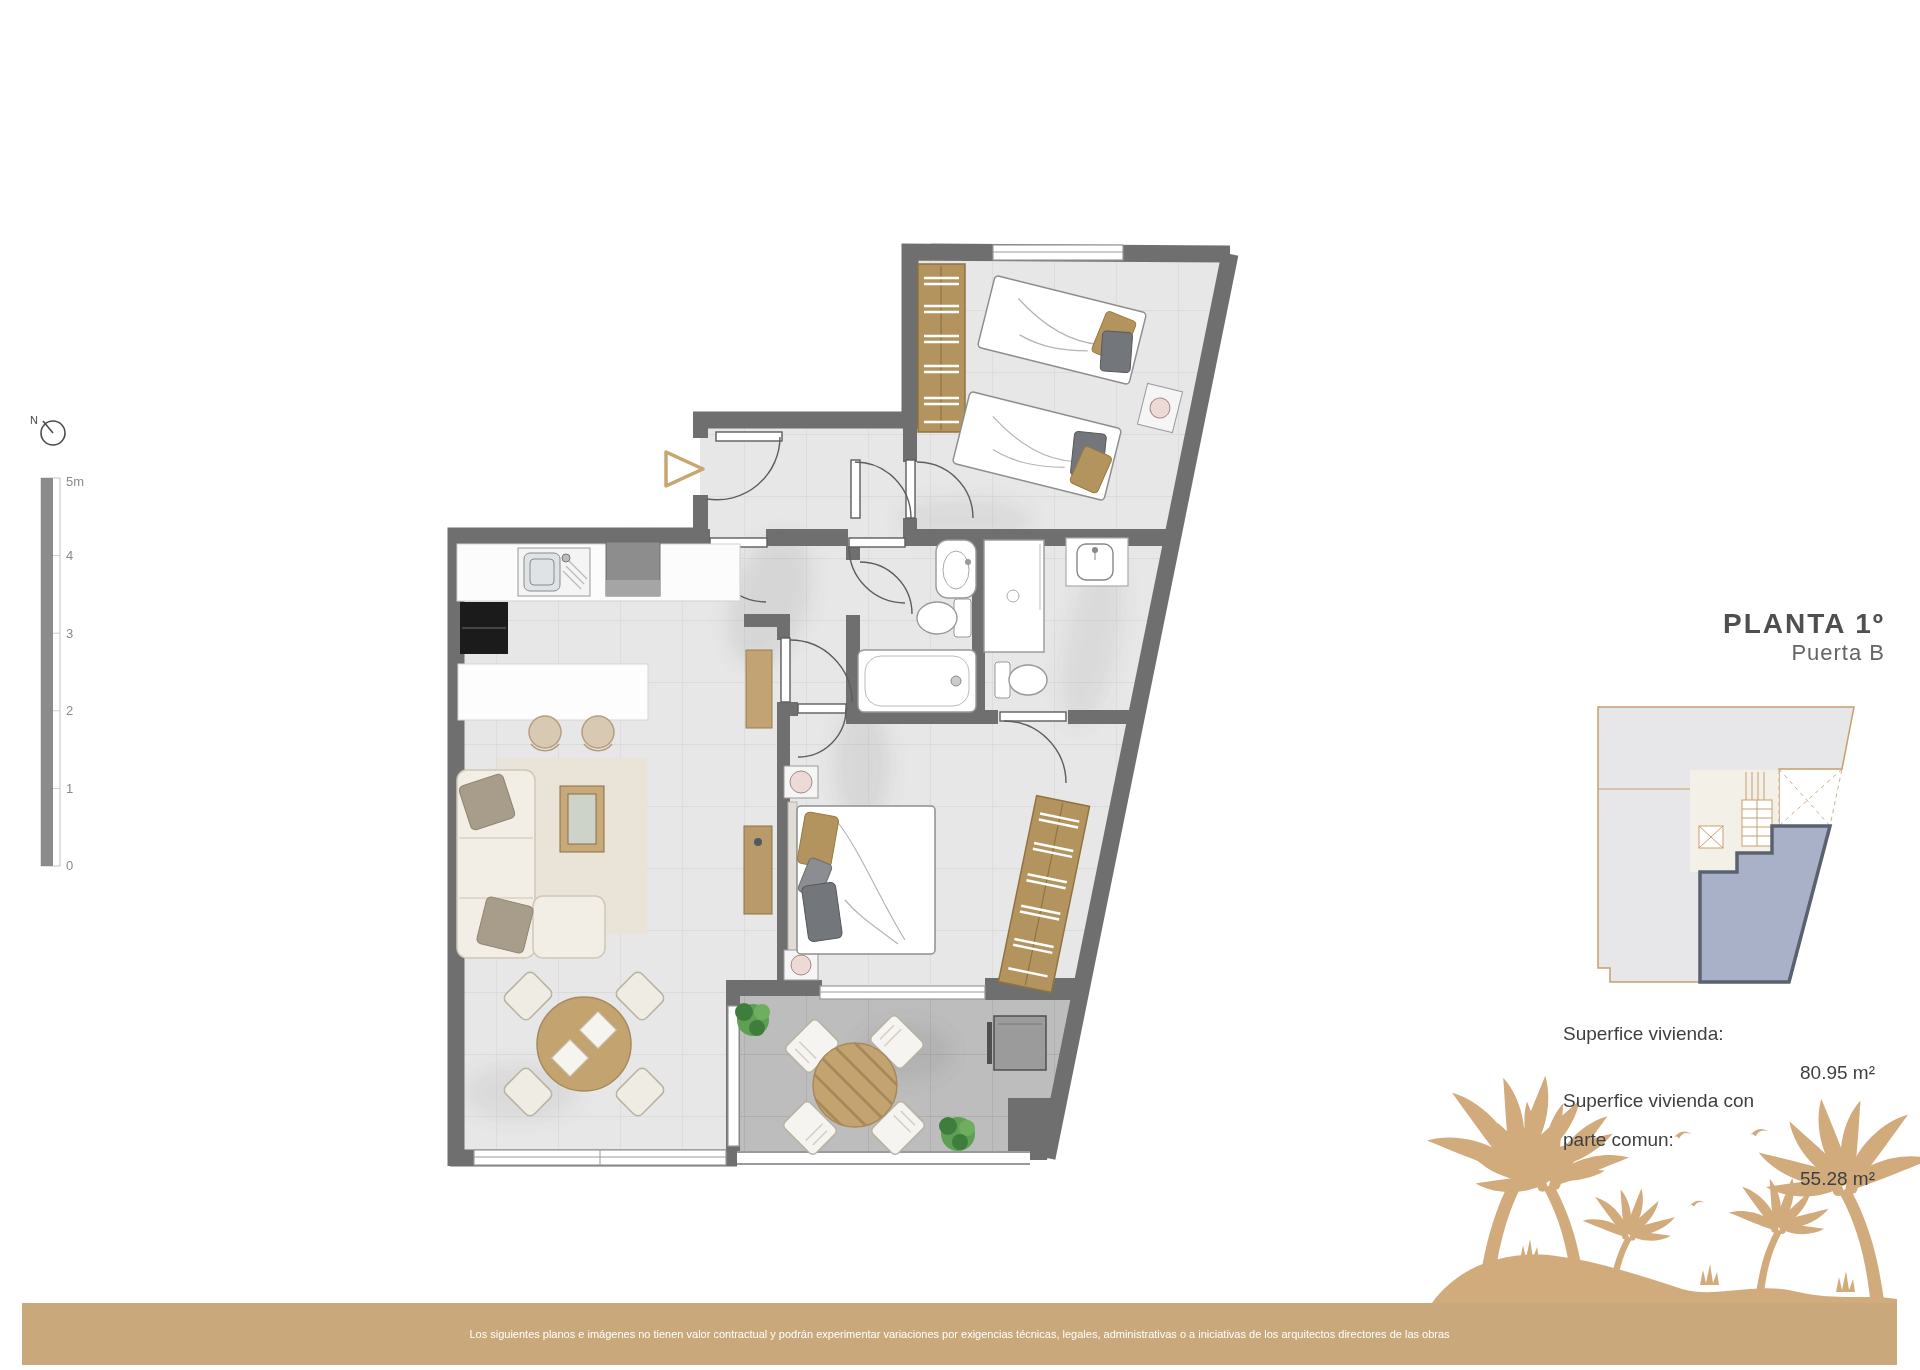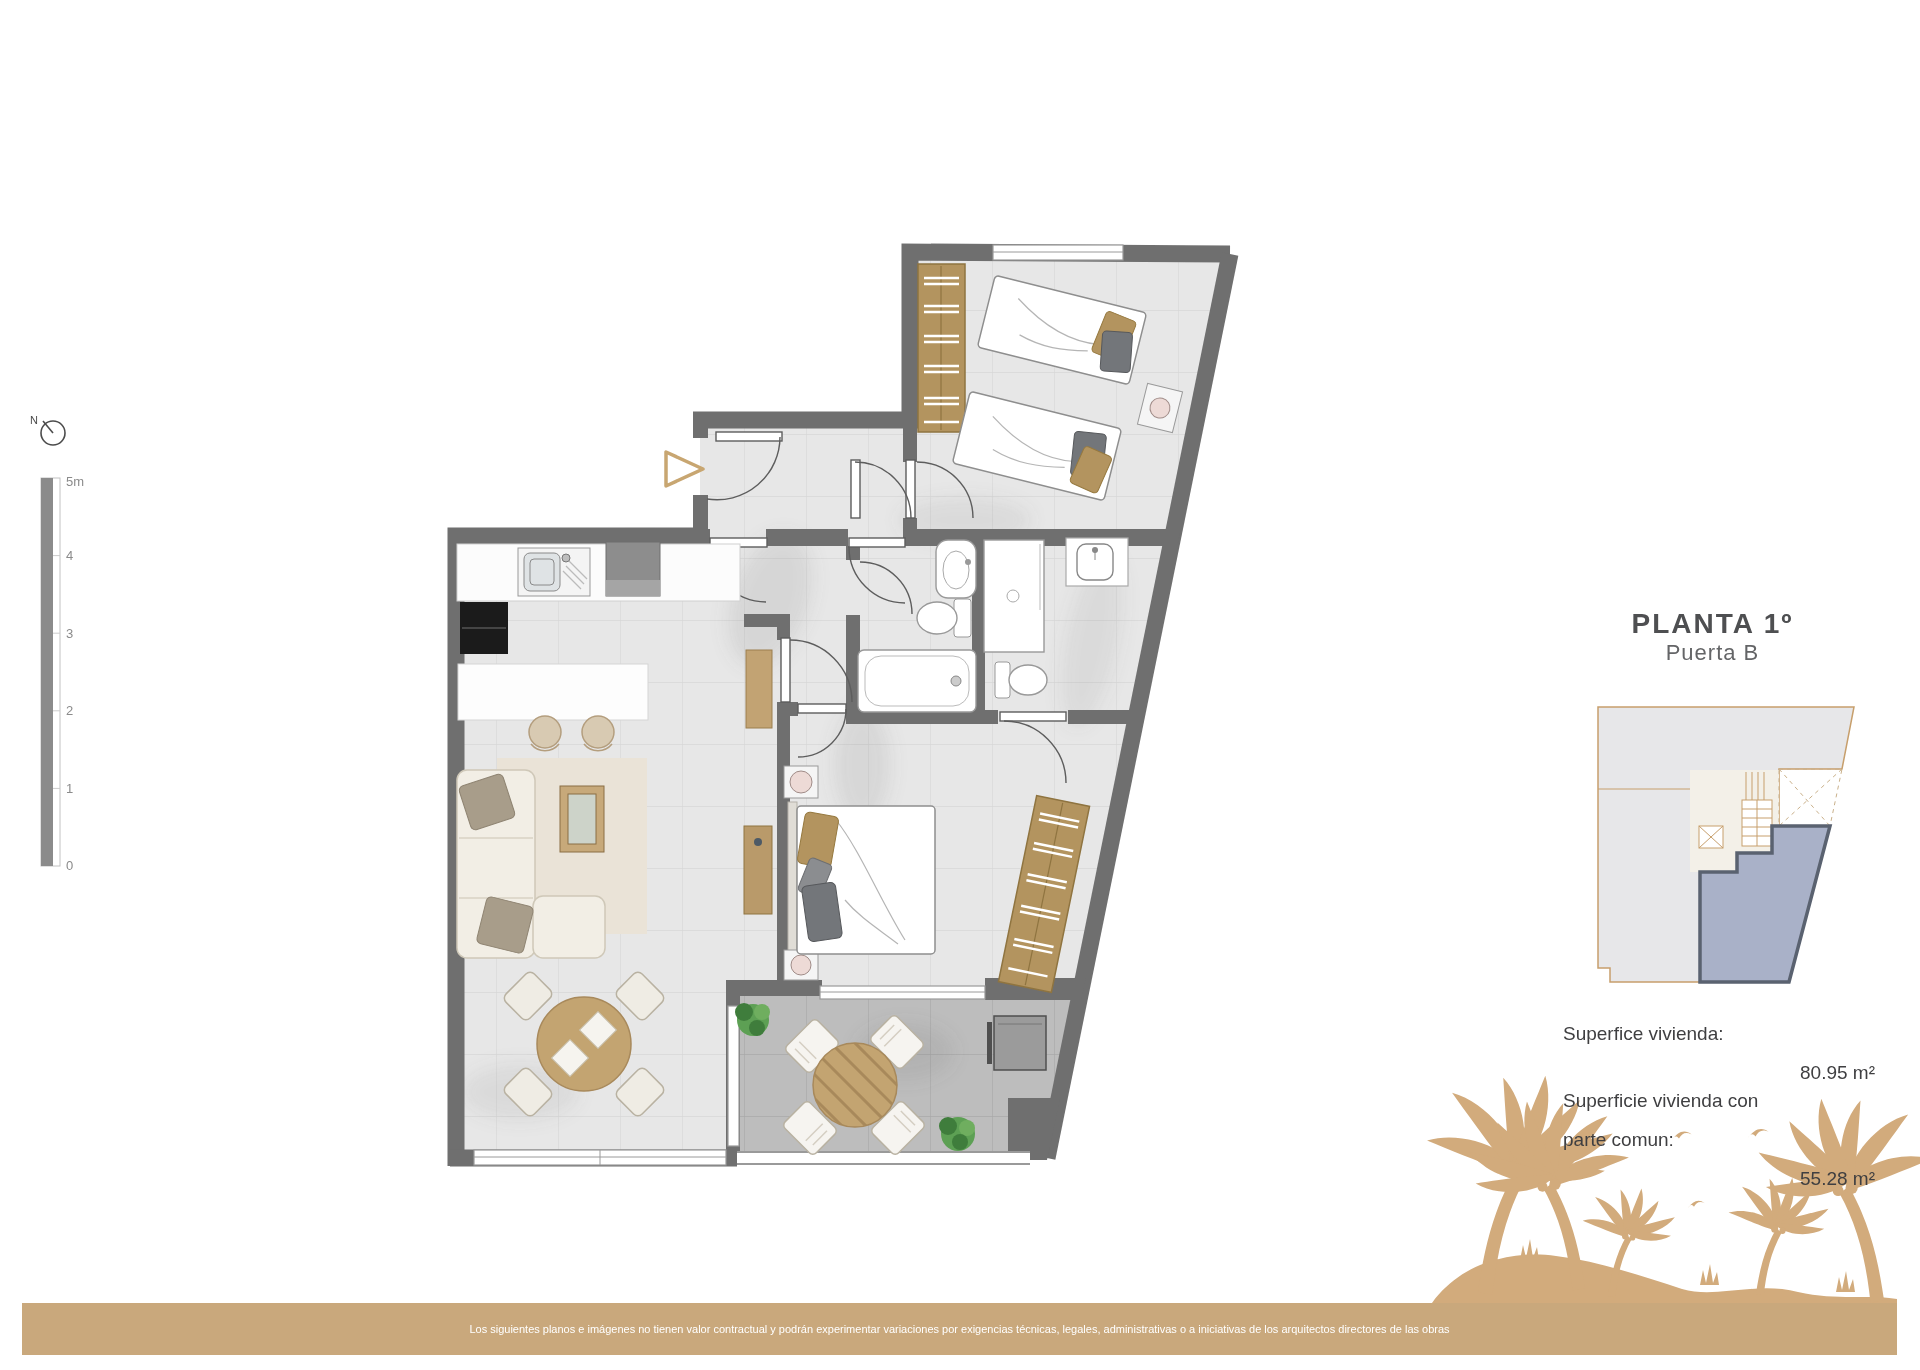--- a/index.html
+++ b/index.html
@@ -1,27 +1,27 @@
 <!DOCTYPE html>
 <html><head>
 <meta charset="utf-8">
 <style>
   html,body{margin:0;padding:0;background:#ffffff;}
   .canvas{position:relative;width:1920px;height:1370px;background:#fff;overflow:hidden;
           font-family:"Liberation Sans",sans-serif;}
   .abs{position:absolute;}
   
-  .title-block{left:1540px;top:608px;width:345px;text-align:center;}
+  .title-block{left:1540px;top:608px;width:345px;text-align:right;}
   .title-floor{font-size:28px;font-weight:bold;letter-spacing:2px;color:#4e4f51;}
   .title-door{font-size:22px;letter-spacing:1px;color:#646567;margin-top:0;}
   .areas-block{left:1563px;top:1020px;width:312px;font-size:19px;color:#3f3f41;line-height:28px;}
   .area-row{display:flex;justify-content:space-between;}
   .area-row .val{white-space:nowrap;margin-top:39px;}
   
-  .footer-bar{left:22px;top:1303px;width:1875px;height:52px;display:flex;flex-direction:column;
+  .footer-bar{left:22px;top:1303px;width:1875px;height:62px;display:flex;flex-direction:column;
               justify-content:center;text-align:center;color:#fff;font-size:11px;line-height:16px;}
   
   svg text{font-family:"Liberation Sans",sans-serif;}
 </style>
 </head>
 <body>
 
 <div class="canvas">
 
 <svg class="abs" style="left:0;top:0" width="1920" height="1370" viewBox="0 0 1920 1370">
@@ -481,21 +481,21 @@
   <div class="title-floor">PLANTA 1º</div>
   <div class="title-door">Puerta B</div>
 </div>
 
 <div class="abs areas-block">
   <div class="area-row">
     <span>Superfice vivienda:</span>
     <span class="val">80.95 m²</span>
   </div>
   <div class="area-row">
-    <span>Superficie vivienda con</span>
+    <span>Superfice vivienda con</span>
     <span class="val"></span>
   </div>
   <div class="area-row">
     <span>parte comun:</span>
     <span class="val">55.28 m²</span>
   </div>
 </div>
 
 <div class="abs footer-bar" id="footerBar" style="background: rgb(201, 168, 124); color: rgb(255, 255, 255);">
   <div>Los siguientes planos e imágenes no tienen valor contractual y podrán experimentar variaciones por exigencias técnicas, legales, administrativas o a iniciativas de los arquitectos directores de las obras</div>

